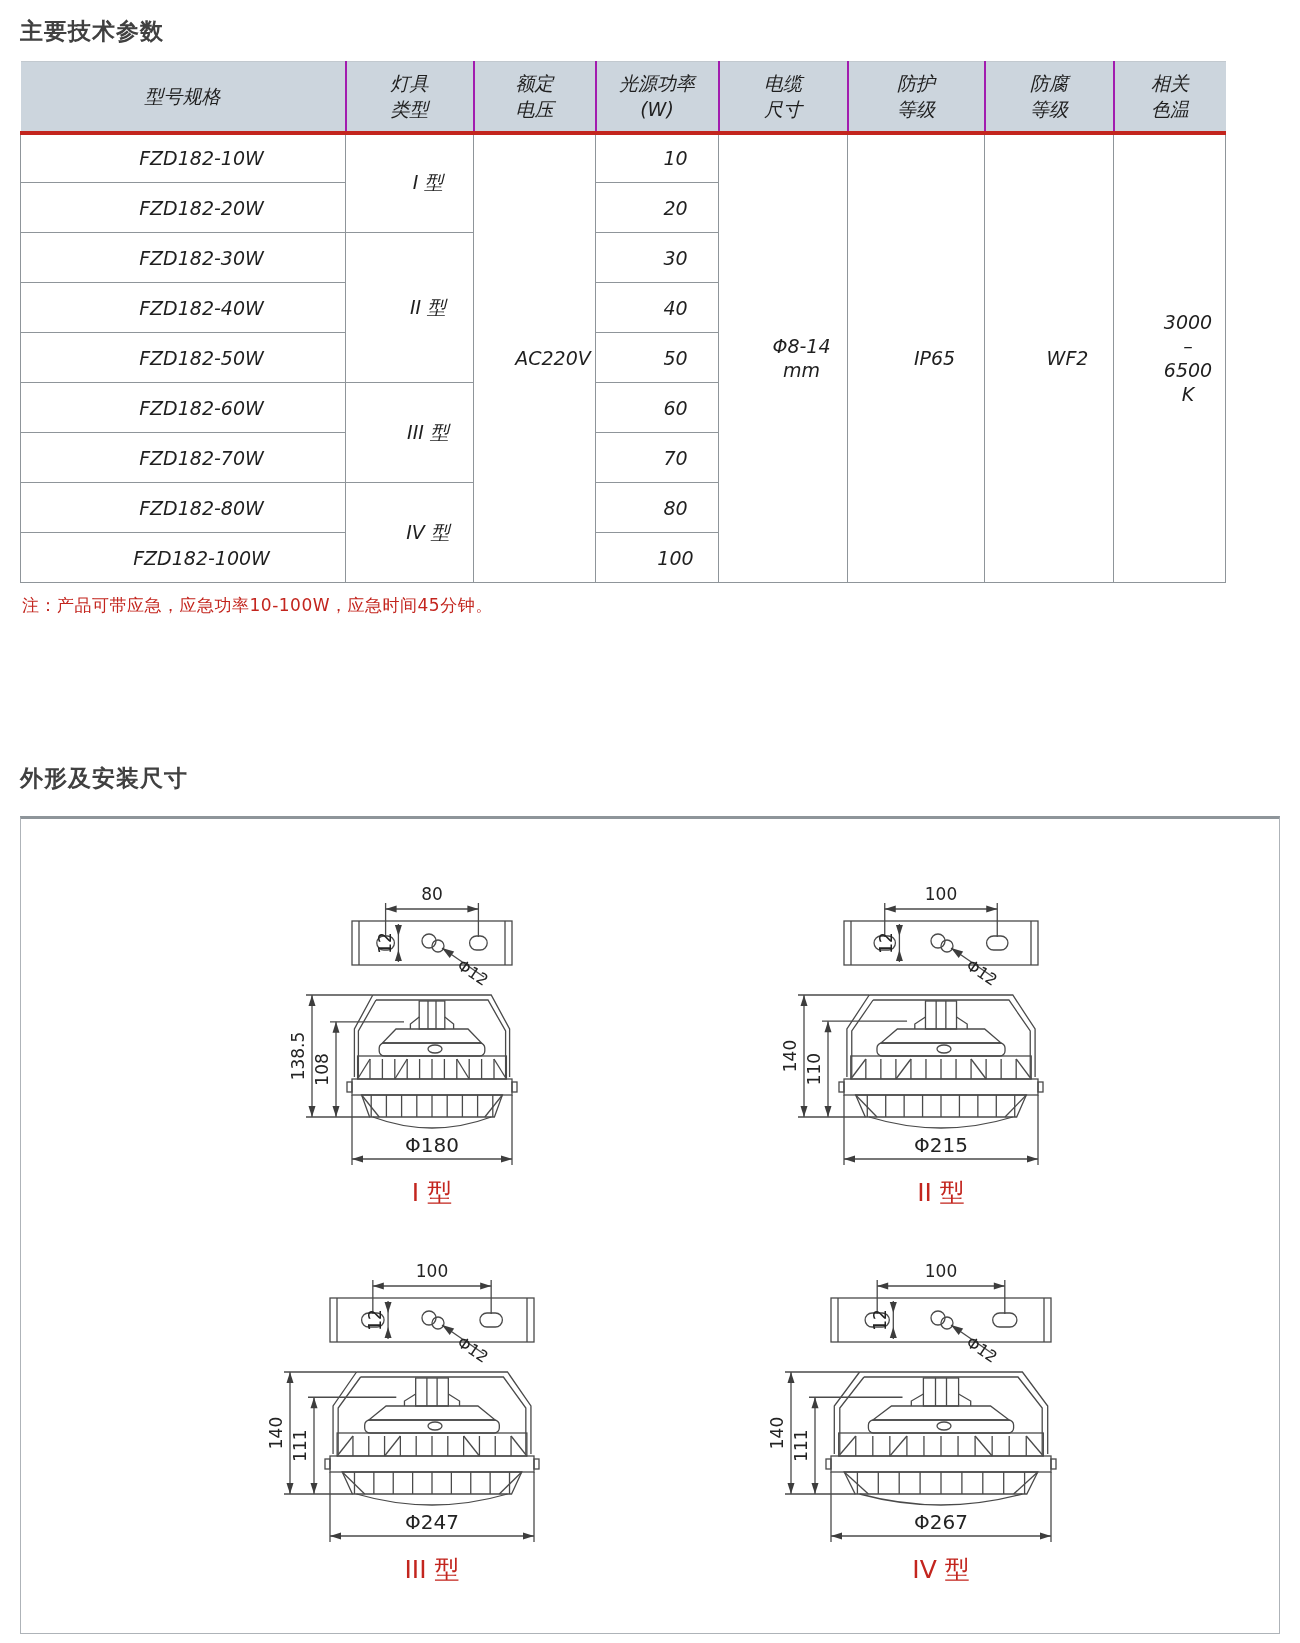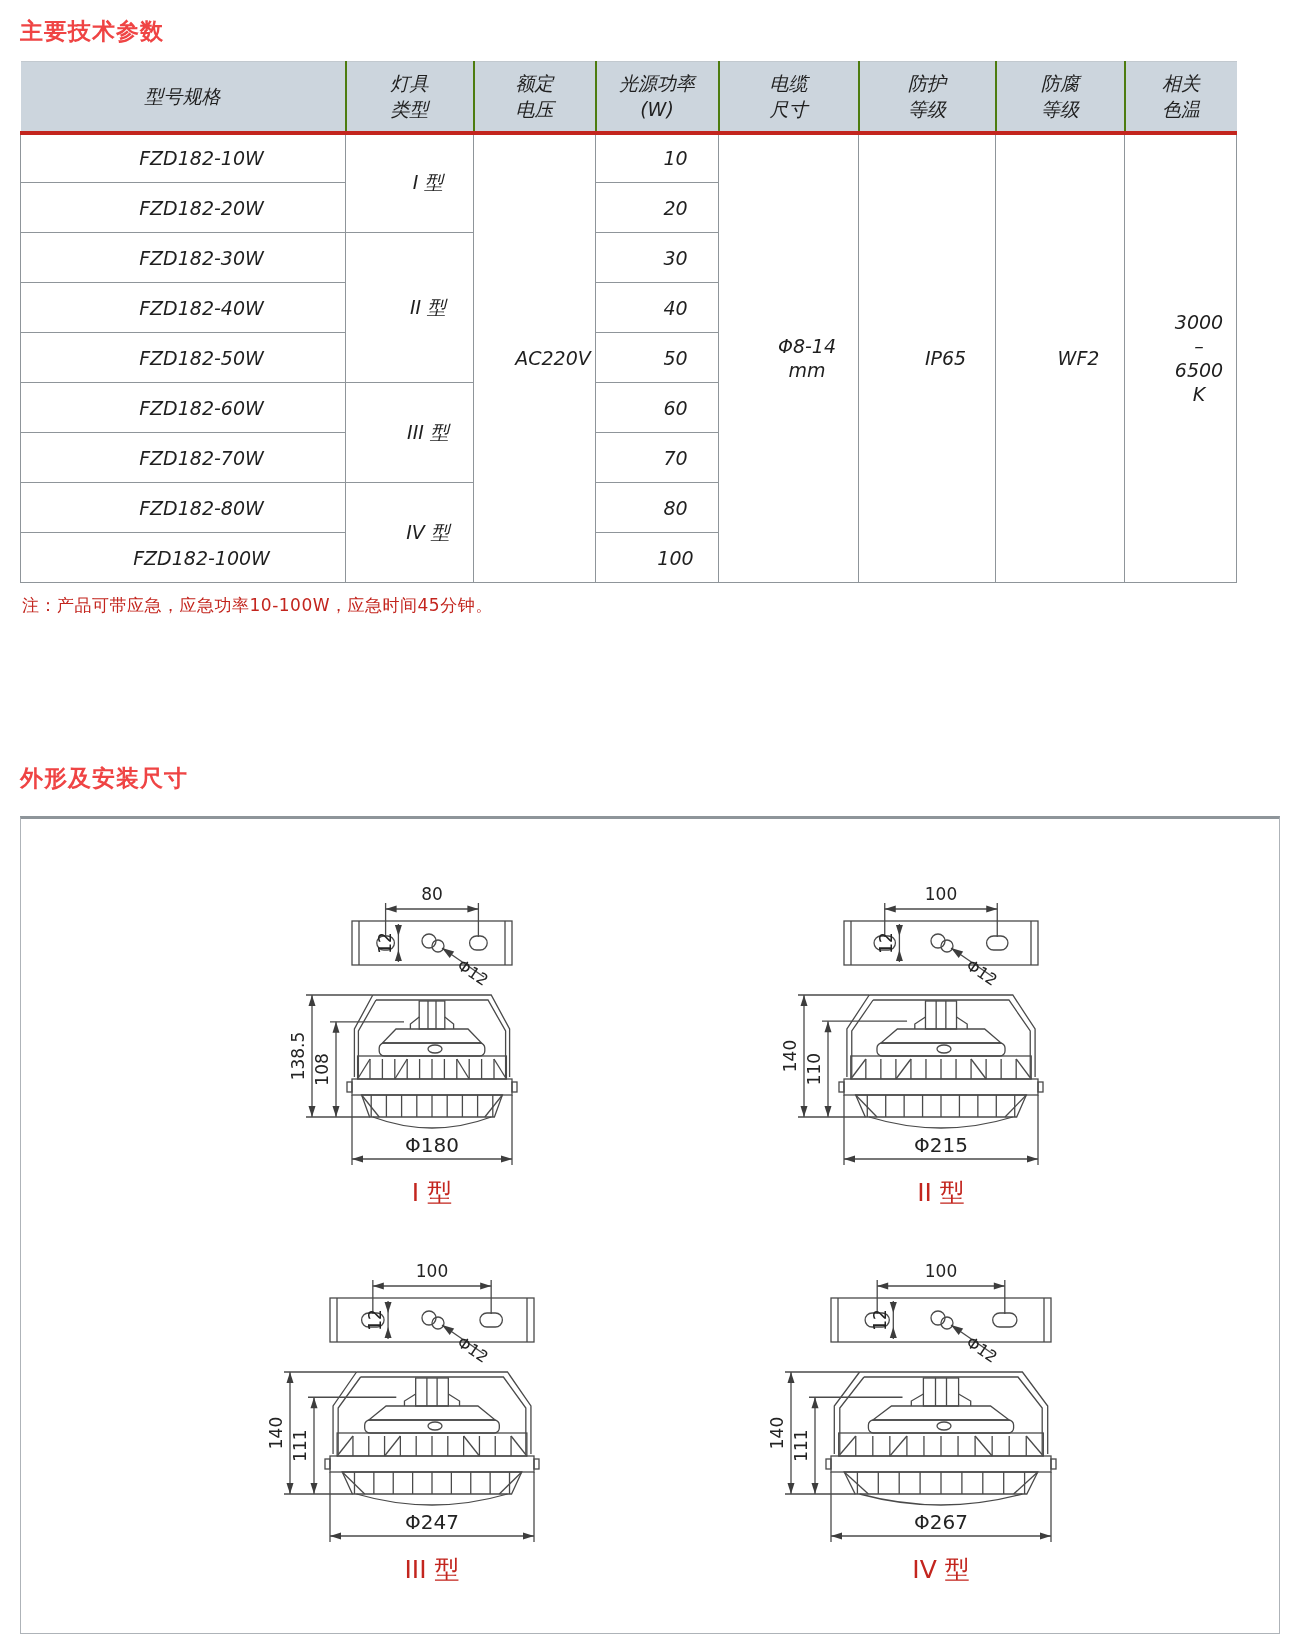--- a/index.html
+++ b/index.html
@@ -1,24 +1,24 @@
 <!DOCTYPE html>
 <html><head>
 <meta charset="utf-8">
 <style>
   * { margin:0; padding:0; box-sizing:border-box; }
   html,body { width:1300px; background:#ffffff; font-family:"DejaVu Sans","Liberation Sans",sans-serif; color:#1f1f1f; }
   body { height:1643px; overflow:hidden; }
 
-  .section-title { font-size:23px; font-weight:bold; color:#ef4444; margin-left:20px; letter-spacing:1px; }
+  .section-title { font-size:23px; font-weight:bold; color:#404040; margin-left:20px; letter-spacing:1px; }
   #title-main { padding-top:16px; }
 
   table#spec-table { border-collapse:collapse; table-layout:fixed; width:1202px; margin:14px 0 0 20px;font-style:italic; }
   #spec-table th { background:#ccd5dd; height:71px; font-weight:normal; font-size:19px;
-                   border-left:2px solid #4d7c0f; border-top:1px solid #c2c9cf;
+                   border-left:2px solid #a21caf; border-top:1px solid #c2c9cf;
                    border-bottom:4px solid #c3251e; vertical-align:middle; }
   #spec-table th:first-child { border-left:none; }
   #spec-table th div { line-height:26px; }
   #spec-table td { border:1px solid #8f959a; height:50px; text-align:center;
                    font-size:19px; vertical-align:middle; background:#ffffff;padding-left:37px; }
   #spec-table td div { line-height:24px; }
 
   #table-note { color:#c3251e; font-size:17px; margin:11px 16px 0 22px; letter-spacing:0.5px; }
 
   #title-dims { margin-top:146px; }
@@ -51,21 +51,21 @@
           <div>类型</div>
         </th>
       <th style="width:122px">
         <div>额定</div>
           <div>电压</div>
         </th>
       <th style="width:123px">
         <div>光源功率</div>
           <div>(W)</div>
         </th>
-      <th style="width:140px">
+      <th style="width:129px">
         <div>电缆</div>
           <div>尺寸</div>
         </th>
       <th style="width:137px">
         <div>防护</div>
           <div>等级</div>
         </th>
       <th style="width:129px">
         <div>防腐</div>
           <div>等级</div>

